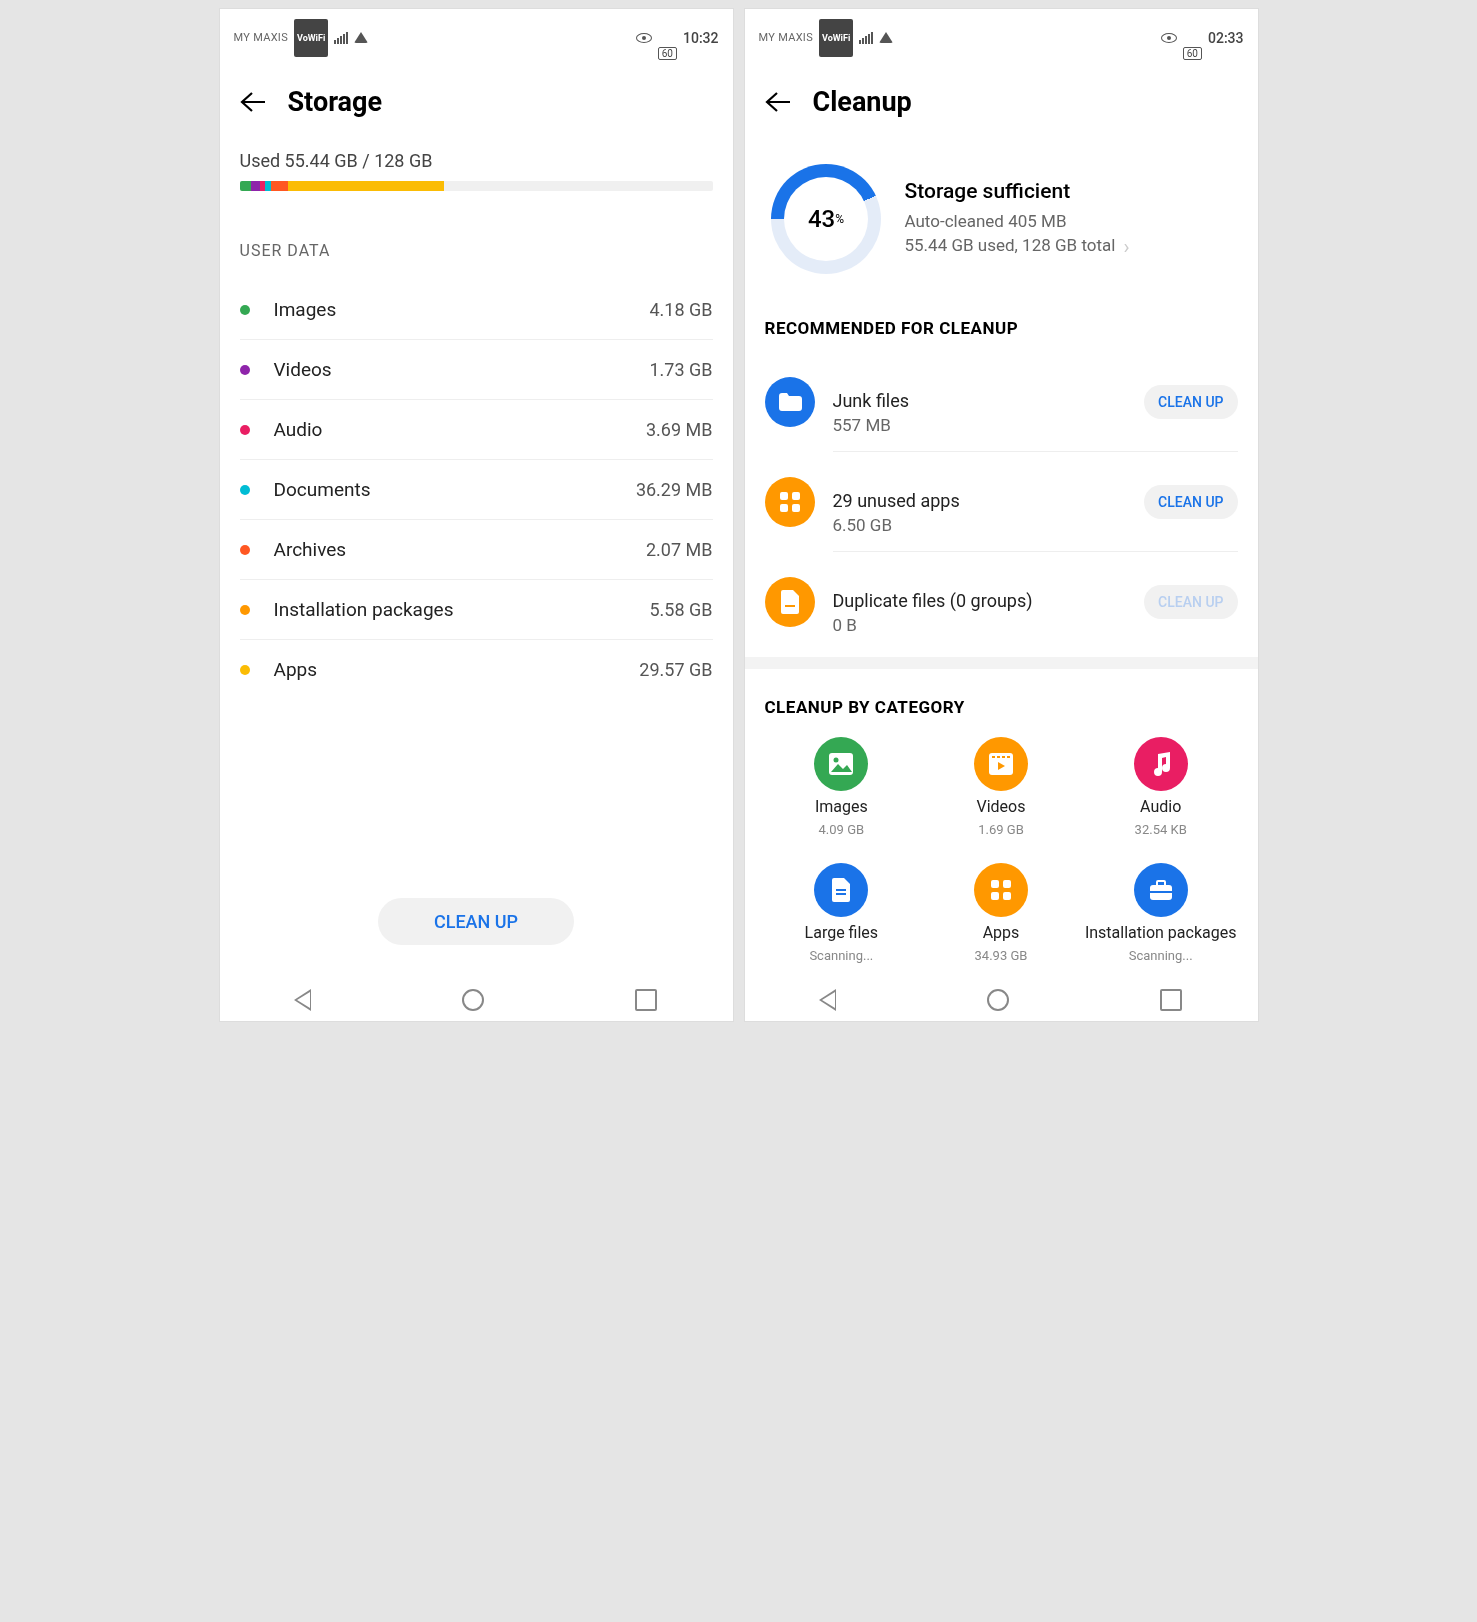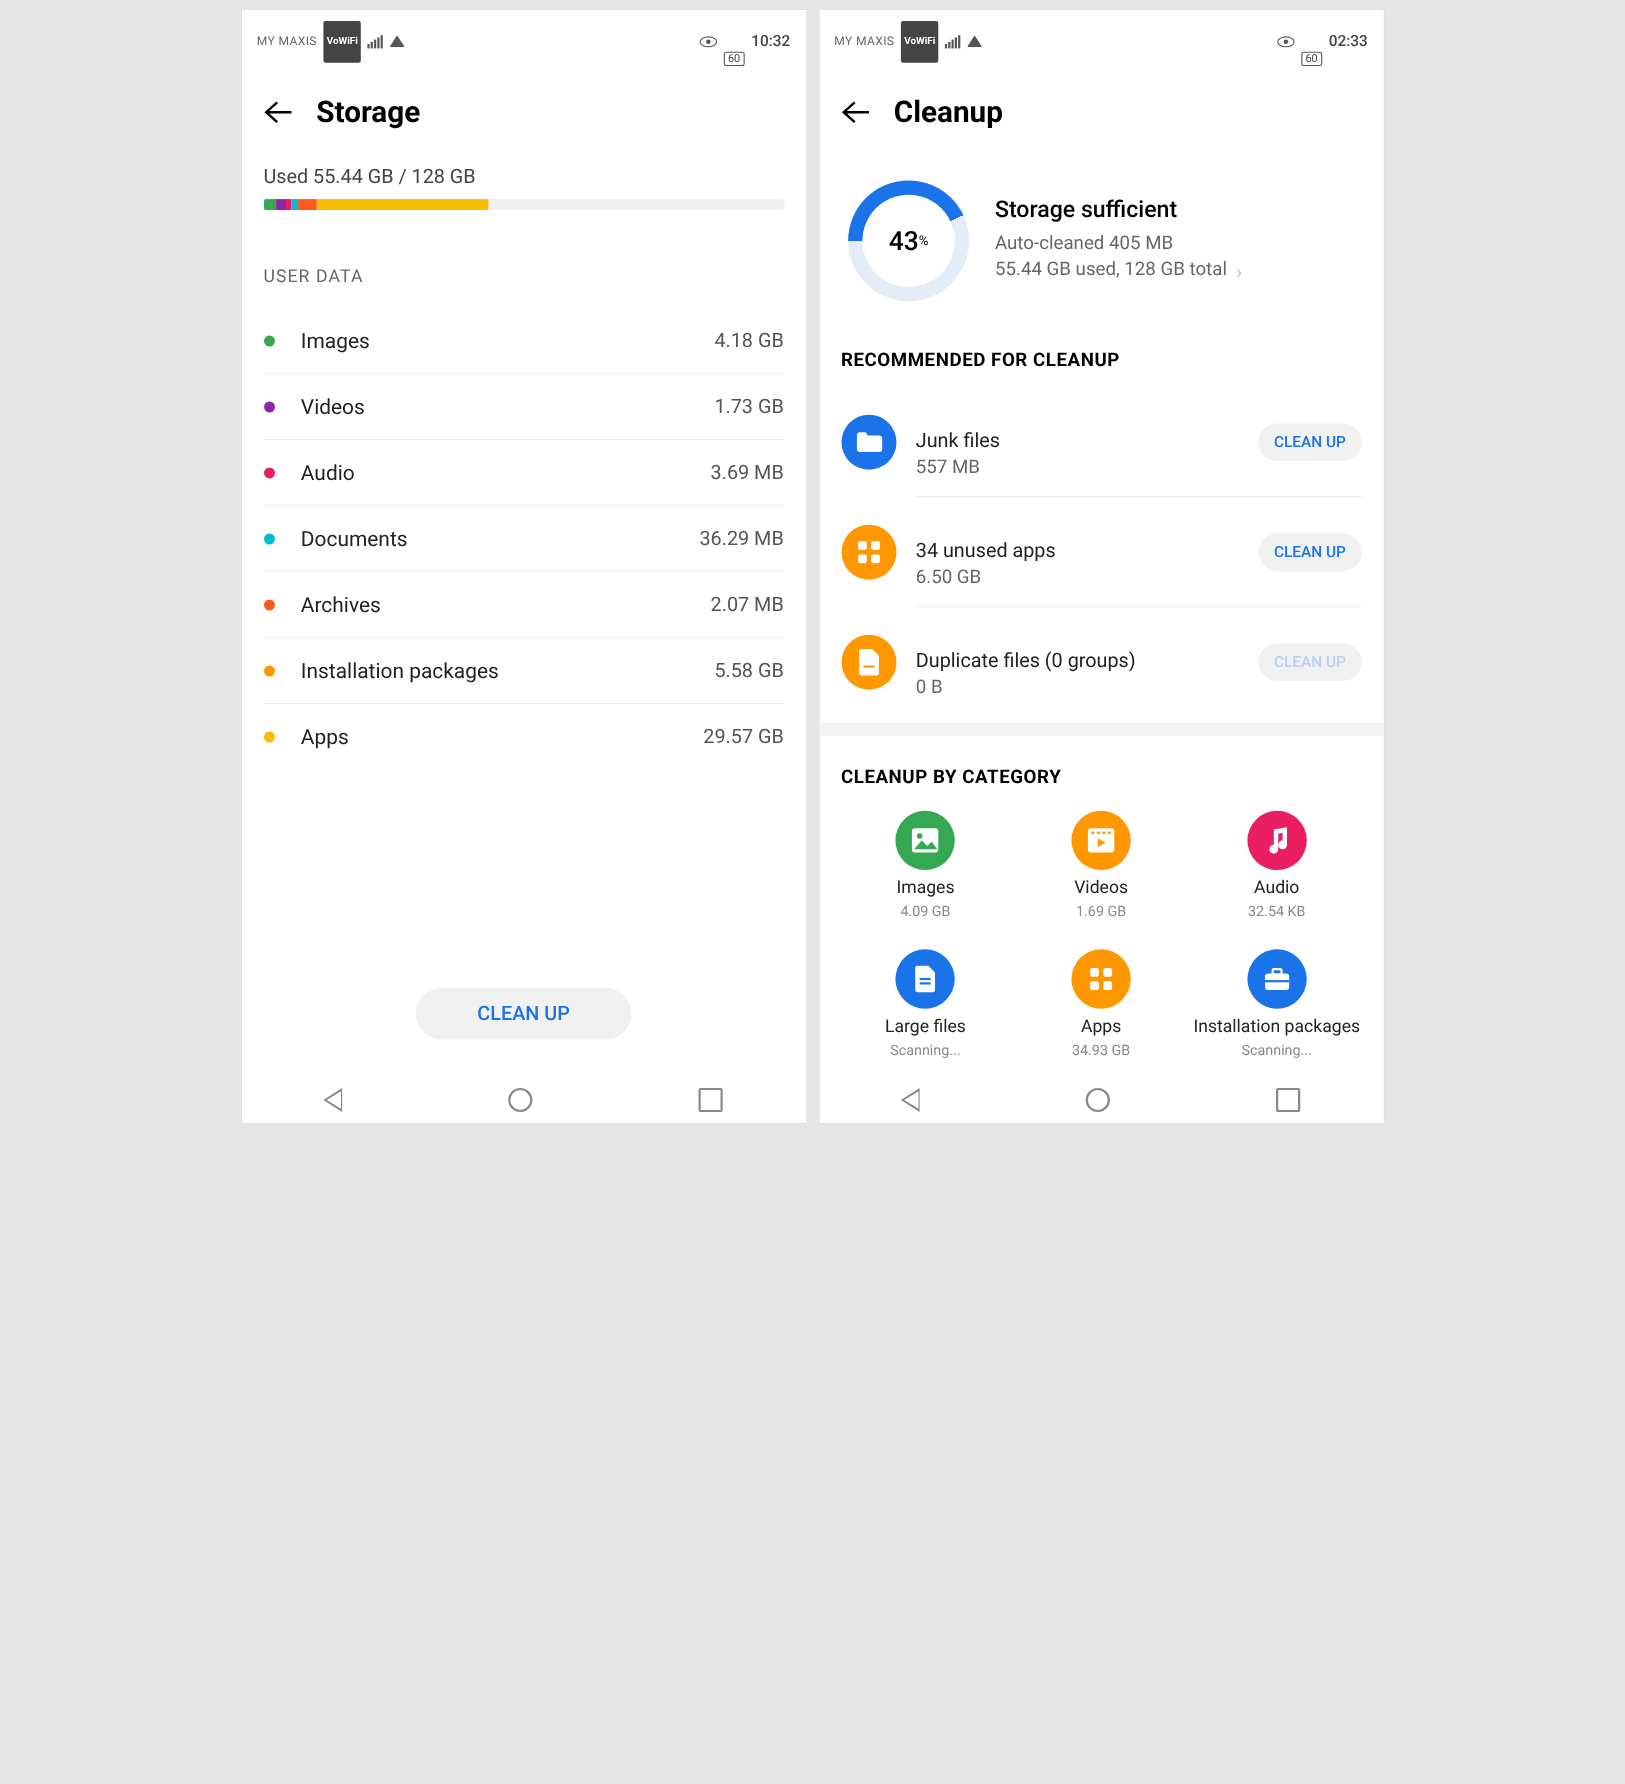--- a/index.html
+++ b/index.html
@@ -231,21 +231,21 @@
         <div class="rec-row">
           <div class="rec-icon" style="background:#ff9800">
             <svg width="24" height="24" viewBox="0 0 24 24">
               <rect x="2" y="2" width="8" height="8" rx="2" fill="#fff"></rect>
               <rect x="14" y="2" width="8" height="8" rx="2" fill="#fff"></rect>
               <rect x="2" y="14" width="8" height="8" rx="2" fill="#fff"></rect>
               <rect x="14" y="14" width="8" height="8" rx="2" fill="#fff"></rect>
             </svg>
           </div>
     <div class="rec-text">
-      <div class="rec-title">34 unused apps</div>
+      <div class="rec-title">29 unused apps</div>
       <div class="rec-sub">6.50 GB</div>
     </div>
     <button class="rec-btn ">CLEAN UP</button>
         </div>
         <div class="rec-row">
           <div class="rec-icon" style="background:#ff9800">
             <svg width="20" height="26" viewBox="0 0 20 26">
               <path d="M3 1 L13 1 L19 7 L19 23 Q19 25 17 25 L3 25 Q1 25 1 23 L1 3 Q1 1 3 1 Z" fill="#fff"></path>
               <rect x="5" y="16" width="10" height="2" fill="#ff9800"></rect>
             </svg>

